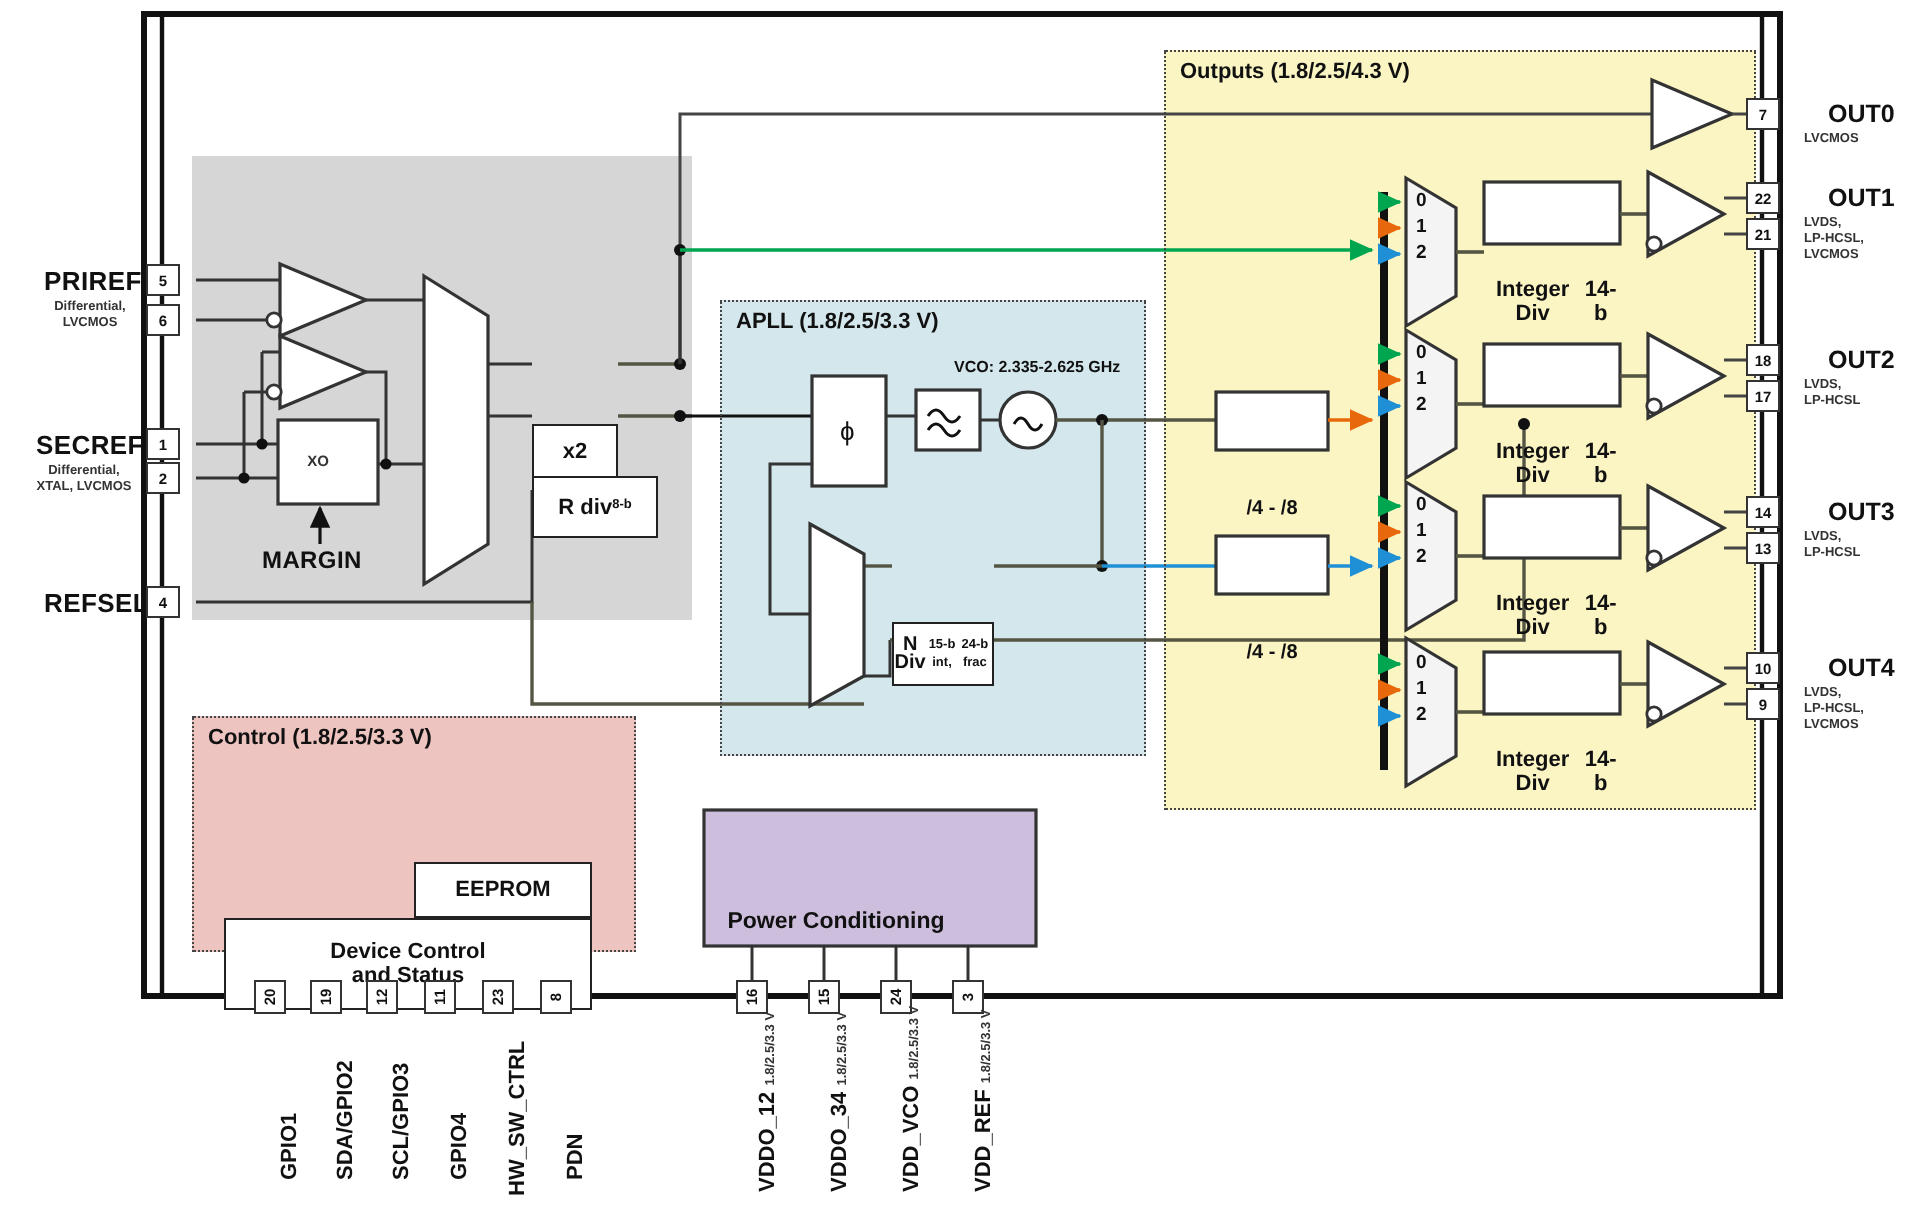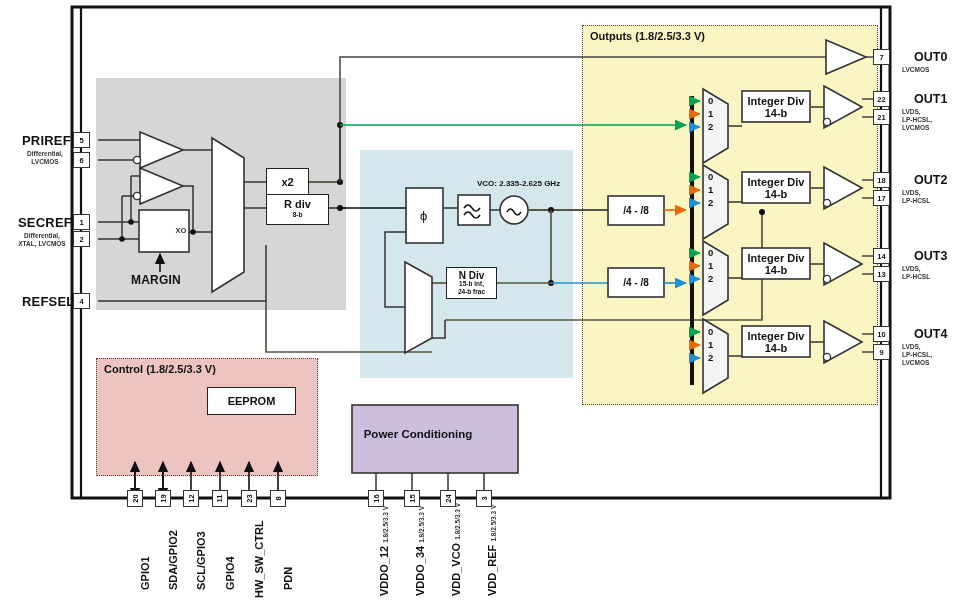--- a/index.html
+++ b/index.html
@@ -2,23 +2,23 @@
 <html><head>
 <meta charset="utf-8">
 <style>
   html,body{margin:0;padding:0;background:#ffffff;}
   body{width:961px;height:605px;position:relative;overflow:hidden;
        font-family:"Liberation Sans","DejaVu Sans",sans-serif;color:#111;}
   #root{position:absolute;left:0;top:0;width:961px;height:605px;}
   svg{position:absolute;left:0;top:0;}
   .lbl{position:absolute;font-size:13px;font-weight:bold;letter-spacing:.2px;white-space:nowrap;}
   .sub{position:absolute;font-size:6.5px;font-weight:bold;color:#333;white-space:nowrap;line-height:8px;text-align:center;}
-  .blk{position:absolute;box-sizing:border-box;display:flex;flex-direction:column;
+  .blk{position:absolute;box-sizing:border-box;display:flex;flex-direction:row;
        align-items:center;justify-content:center;background:#fff;border:1.4px solid #222;
-       font-size:11px;font-weight:bold;text-align:center;line-height:12px;}
+       font-size:11px;font-weight:bold;text-align:center;line-height:12px;margin-top:44px;}
   .blk .s{font-size:6.5px;font-weight:bold;margin-top:-1px;}
   .pin{position:absolute;box-sizing:border-box;width:17px;height:16px;background:#fff;
        border:1.4px solid #333;font-size:7.5px;font-weight:bold;
        display:flex;align-items:center;justify-content:center;}
   .vpin{position:absolute;box-sizing:border-box;width:16px;height:17px;background:#fff;
         border:1.4px solid #333;font-size:7.5px;font-weight:bold;
         display:flex;align-items:center;justify-content:center;}
   .vpin span{transform:rotate(-90deg);}
   .sect{position:absolute;box-sizing:border-box;border:1.5px dotted #444;}
   .sect > .t{position:absolute;left:7px;top:4px;font-size:11px;font-weight:bold;white-space:nowrap;}
@@ -215,22 +215,25 @@
 
   <rect x="352" y="405" width="166" height="68" fill="#cdbedd" stroke="#333" stroke-width="1.6"></rect>
   <line x1="376" y1="473" x2="376" y2="498" stroke="#333" stroke-width="1.5"></line>
   <line x1="412" y1="473" x2="412" y2="498" stroke="#333" stroke-width="1.5"></line>
   <line x1="448" y1="473" x2="448" y2="498" stroke="#333" stroke-width="1.5"></line>
   <line x1="484" y1="473" x2="484" y2="498" stroke="#333" stroke-width="1.5"></line>
 
   <line x1="72" y1="498" x2="890" y2="498" stroke="#111" stroke-width="2.2"></line>
 </svg>
 
+<div class="sect" style="left:360px;top:150px;width:213px;height:228px;">
+  <div class="t">APLL (1.8/2.5/3.3 V)</div>
+</div>
 <div class="sect" style="left:582px;top:25px;width:296px;height:380px;">
-  <div class="t">Outputs (1.8/2.5/3.3 V)</div>
+  <div class="t">Outputs (1.8/2.5/4.3 V)</div>
 </div>
 <div class="sect" style="left:96px;top:358px;width:222px;height:118px;">
   <div class="t">Control (1.8/2.5/3.3 V)</div>
 </div>
 
 <div class="lbl" style="left:22px;top:133px;">PRIREF</div>
 <div class="sub" style="left:14px;top:150px;width:62px;">
   <span style="white-space:pre-line;">Differential,
 LVCMOS</span></div>
 <div class="pin" style="left:73px;top:132px;">5</div>
@@ -239,34 +242,34 @@
 <div class="lbl" style="left:18px;top:215px;">SECREF</div>
 <div class="sub" style="left:8px;top:232px;width:68px;">
   <span style="white-space:pre-line;">Differential,
 XTAL, LVCMOS</span></div>
 <div class="pin" style="left:73px;top:214px;">1</div>
 <div class="pin" style="left:73px;top:231px;">2</div>
 
 <div class="lbl" style="left:22px;top:294px;">REFSEL</div>
 <div class="pin" style="left:73px;top:293px;">4</div>
 
-<div class="sub" style="left:166px;top:227px;width:30px;font-size:7.5px;">XO</div>
+<div class="sub" style="left:144px;top:227px;width:30px;font-size:7.5px;">XO</div>
 <div class="lbl" style="left:131px;top:273px;font-size:12px;">MARGIN</div>
 
 <div class="blk" style="left:266px;top:168px;width:43px;height:27px;">
   <span>x2</span>
 </div>
 <div class="blk" style="left:266px;top:194px;width:63px;height:31px;">
   <span>R div</span>
   <span class="s">8-b</span>
 </div>
 
 <div class="lbl" style="left:420px;top:208px;font-size:13px;font-weight:normal;">ϕ</div>
 <div class="note" style="left:477px;top:179px;">VCO: 2.335-2.625 GHz</div>
-<div class="blk" style="left:446px;top:267px;width:51px;height:32px;line-height:9px;text-align:right;">
+<div class="blk" style="left:446px;top:267px;width:51px;height:32px;line-height:9px;">
   <span style="font-size:10px;">N Div</span>
   <span class="s">15-b int,</span>
   <span class="s">24-b frac</span>
 </div>
 
 <div class="blk" style="left:608px;top:196px;width:56px;height:29px;border:none;background:transparent;">
   <span style="font-size:10px;">/4 - /8</span>
 </div>
 <div class="blk" style="left:608px;top:268px;width:56px;height:29px;border:none;background:transparent;">
   <span style="font-size:10px;">/4 - /8</span>
@@ -333,22 +336,26 @@
 <div class="pin" style="left:873px;top:344px;">9</div>
 <div class="outname" style="left:914px;top:327px;">OUT4</div>
 <div class="sub" style="left:902px;top:343px;width:56px;text-align:left;">
   <span style="white-space:pre-line;">LVDS,
 LP-HCSL,
 LVCMOS</span></div>
 
 <div class="blk" style="left:207px;top:387px;width:89px;height:28px;">
   <span>EEPROM</span>
 </div>
-
-<div class="blk" style="left:352px;top:400px;width:132px;height:68px;border:none;background:transparent;">
+<div class="blk" style="left:112px;top:415px;width:184px;height:46px;">
+  <span style="white-space:pre-line;">Device Control
+and Status</span>
+</div>
+
+<div class="blk" style="left:352px;top:383px;width:132px;height:68px;border:none;background:transparent;">
   <span style="font-size:11.5px;">Power Conditioning</span>
 </div>
 
 <div class="vpin" style="left:127px;top:490px;">
       <span>20</span>
     </div>
 <div class="vlabel" style="left:139px;top:590px;">
   <span>GPIO1</span></div>
 
 <div class="vpin" style="left:155px;top:490px;">

